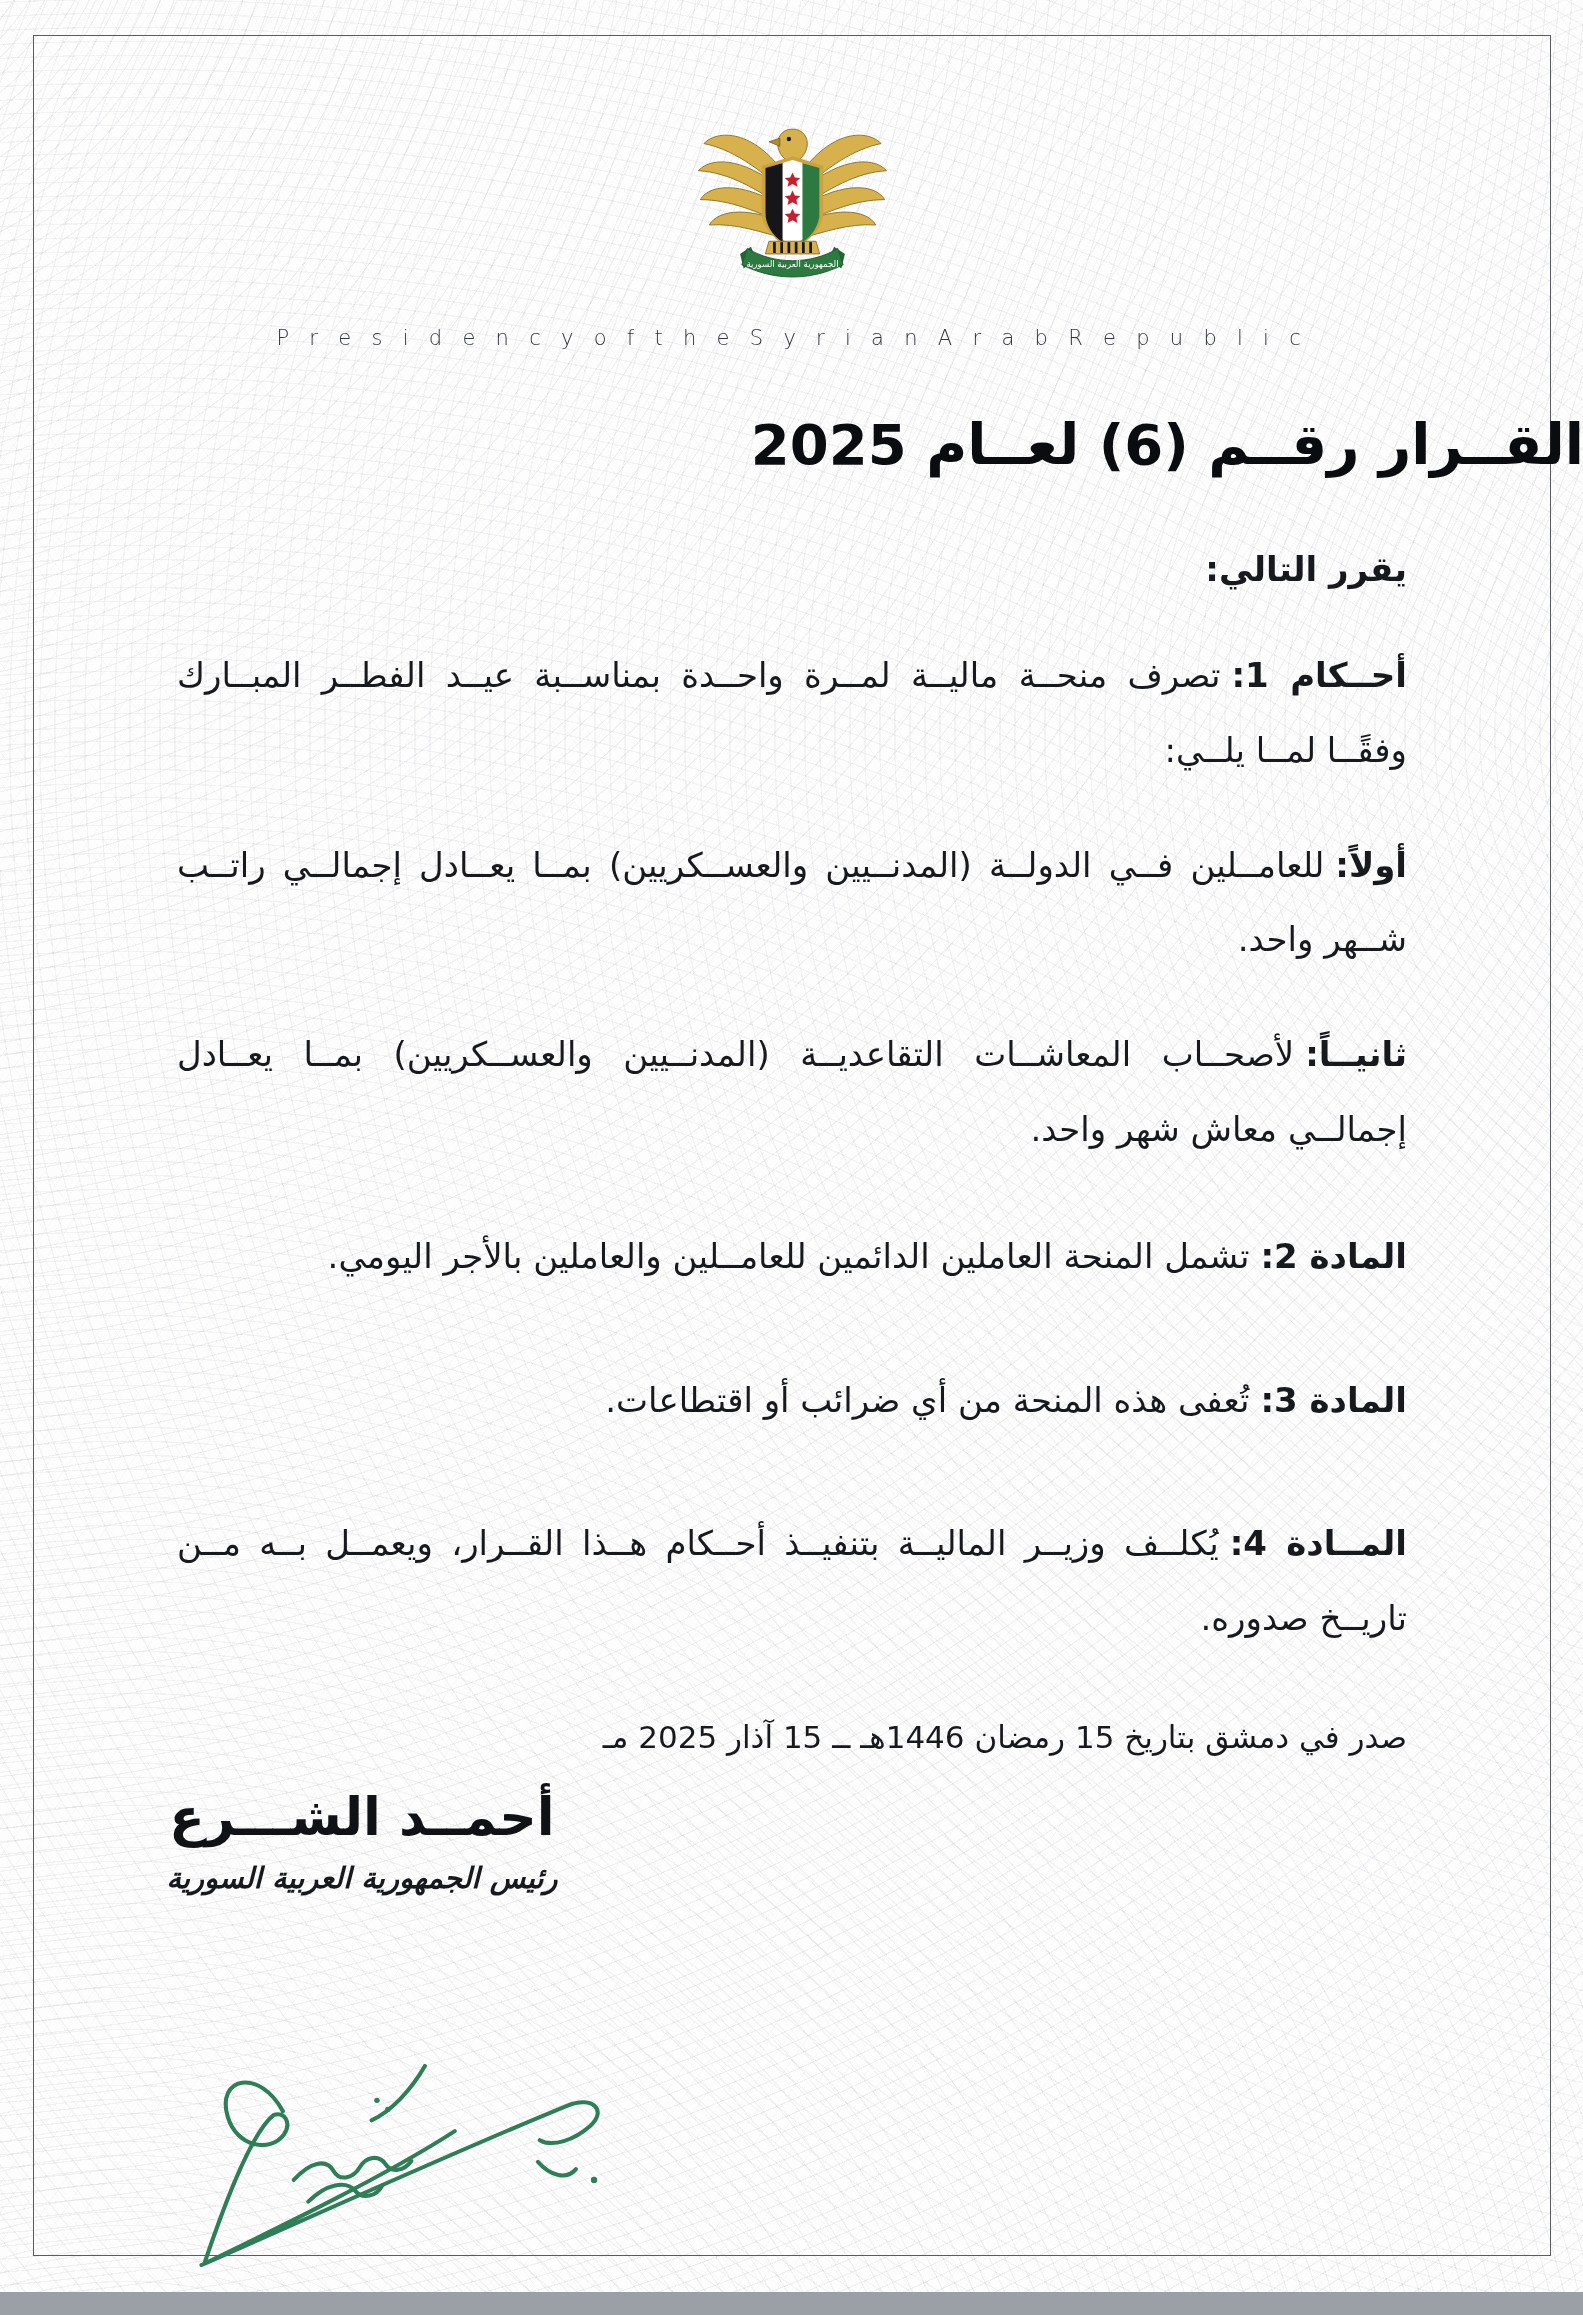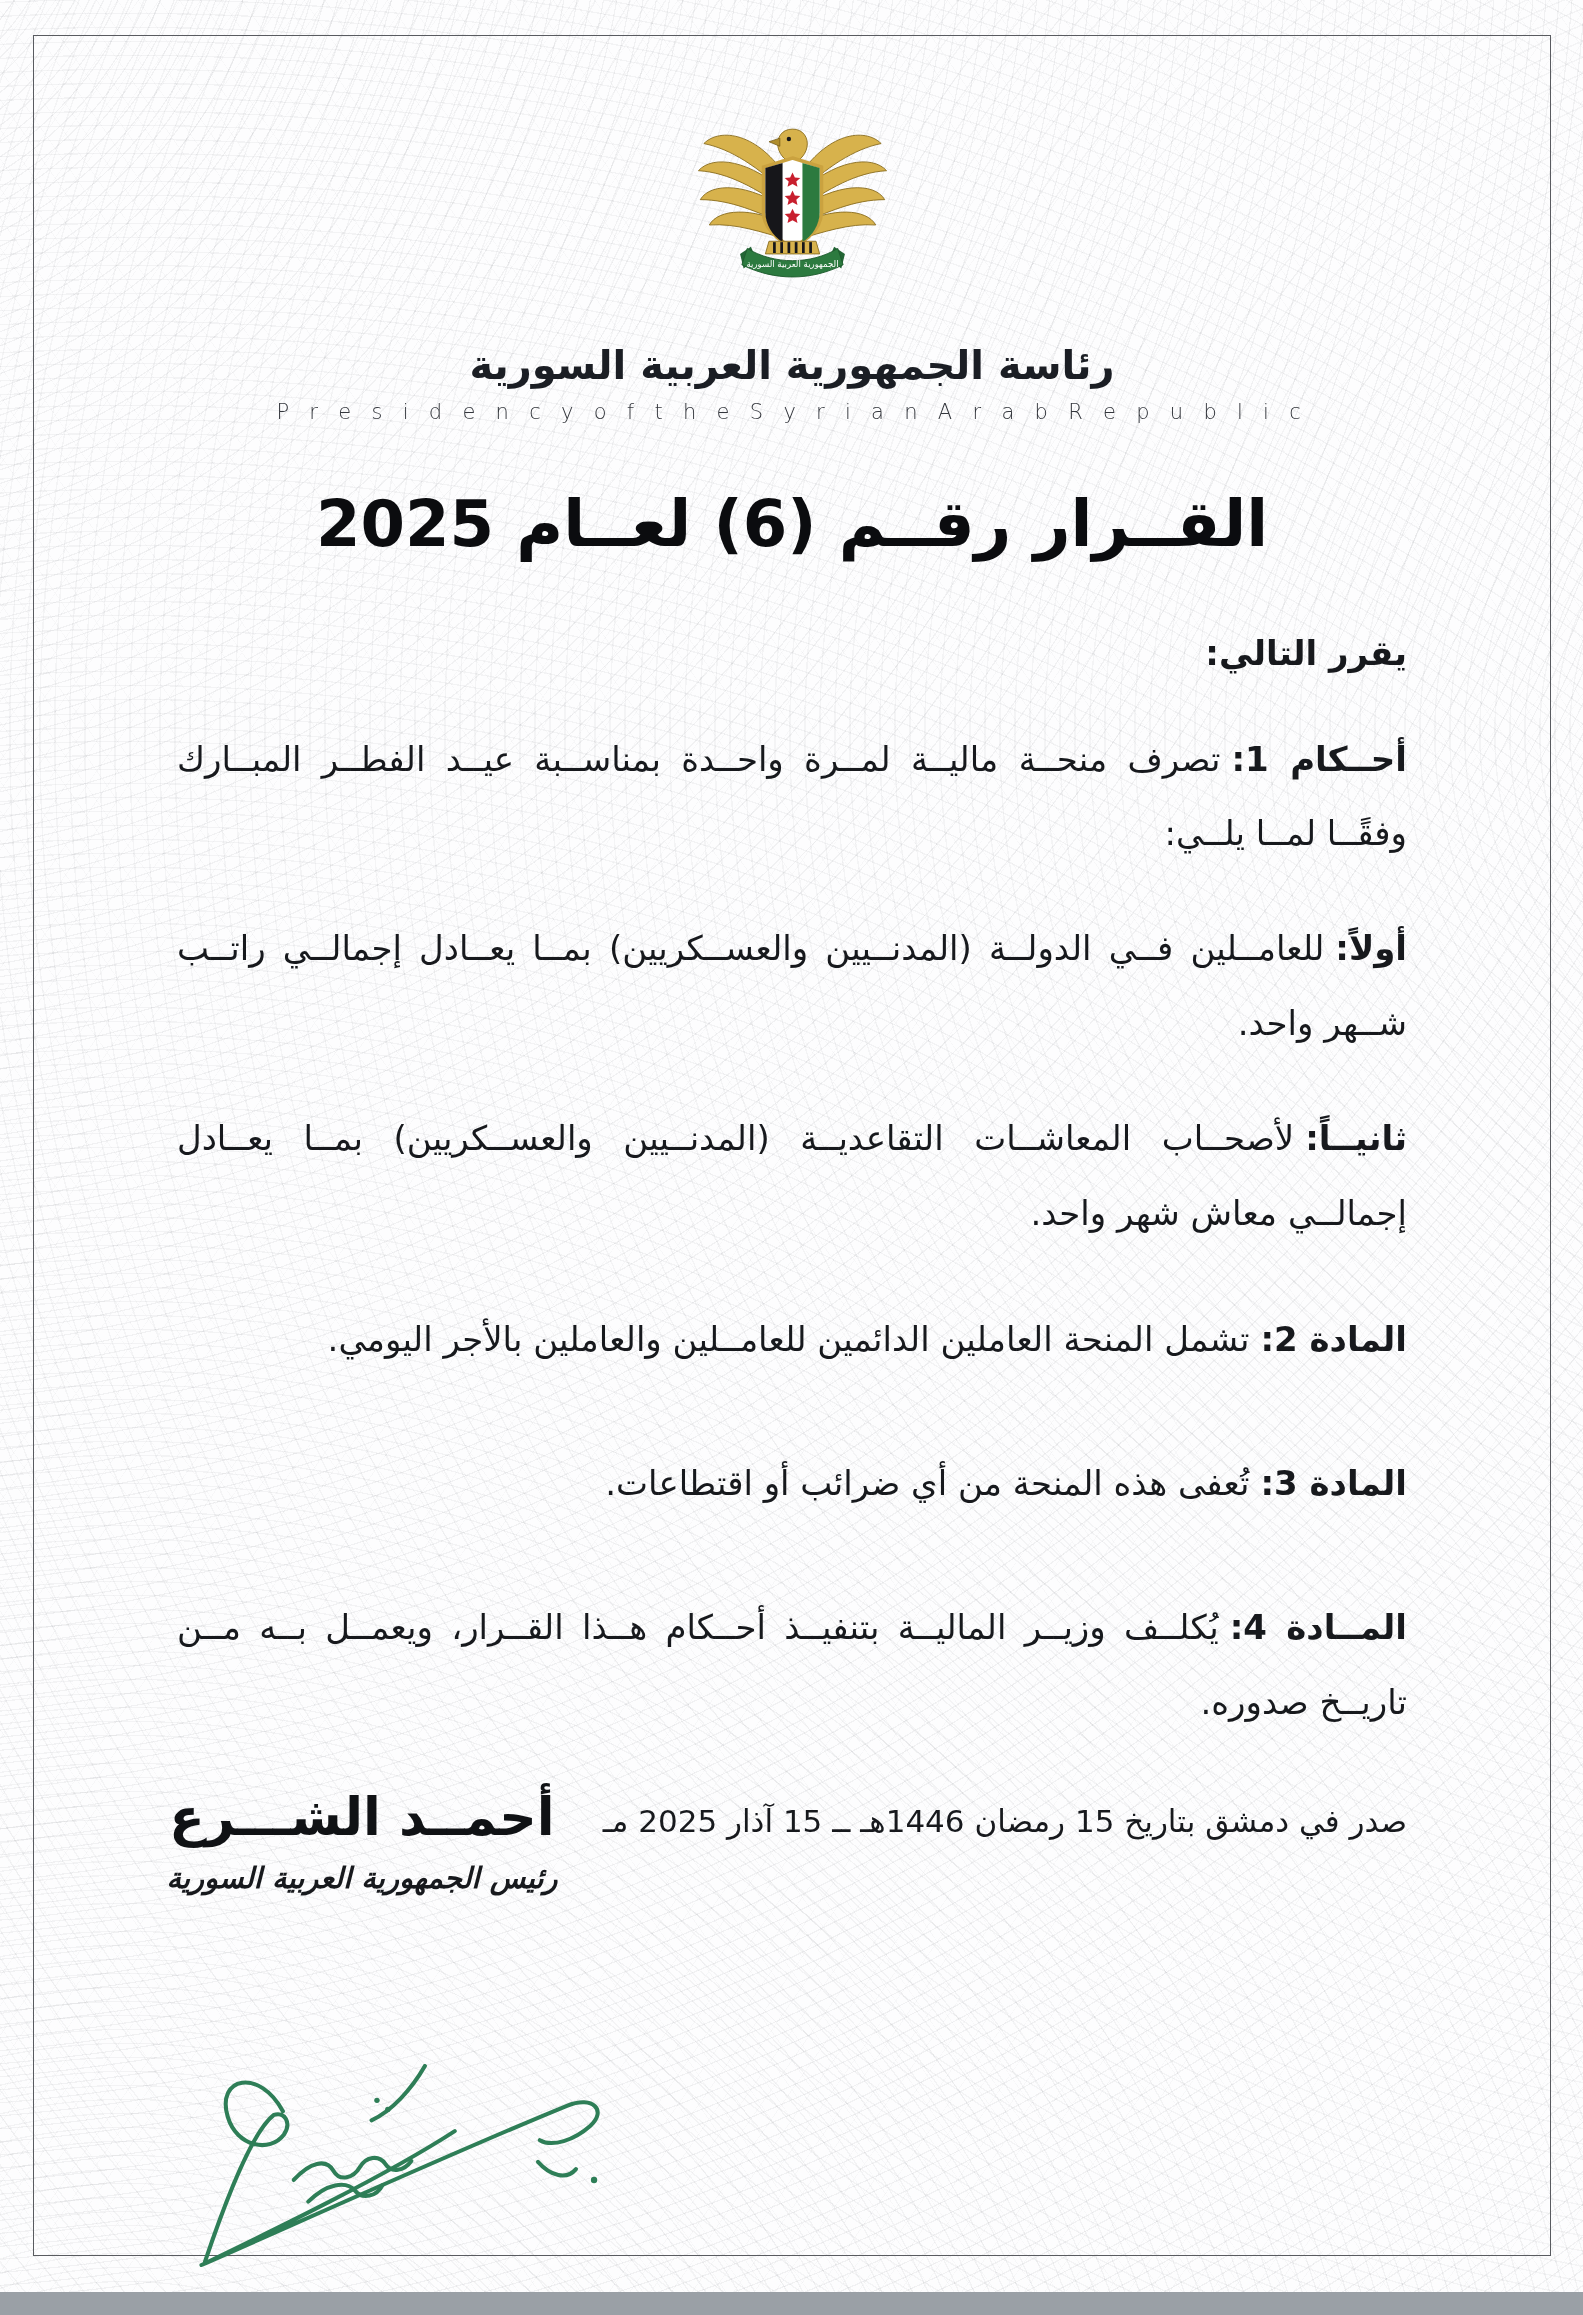--- a/index.html
+++ b/index.html
@@ -30,22 +30,22 @@
     direction:rtl;text-align:center;
     font-size:40px;font-weight:bold;color:#1b1e24;
     margin-top:23.5px;line-height:1.25;
   }
   .org-en{
     direction:ltr;text-align:center;
     font-size:21px;font-weight:300;color:#33363c;
     letter-spacing:6.8px;margin-top:9px;line-height:1.3;
   }
   .decree-title{
-    direction:rtl;text-align:center;
-    font-size:64px;font-weight:bold;color:#0b0c0f;
+    direction:rtl;
+    font-size:56px;font-weight:bold;color:#0b0c0f;
     margin-top:58px;line-height:1.25;
   }
   .body-col{
     direction:rtl;
     width:1230px;margin:0 auto;
     text-align:justify;text-align-last:right;
     font-size:34px;line-height:2.2;color:#17191d;
   }
   .body-col p{margin:0;}
   .p-intro{margin-top:87px !important;}
@@ -122,21 +122,20 @@
 
         <g>
           <path d="M52 146 L64 138 L70 152 L56 162 Z" fill="#236535"></path>
           <path d="M168 146 L156 138 L150 152 L164 162 Z" fill="#236535"></path>
           <path d="M60 140 C90 158 130 158 160 140 L166 158 C130 176 90 176 54 158 Z" fill="#2c7a3f" stroke="#1d5a2c" stroke-width="1"></path>
           <text x="110" y="160" text-anchor="middle" font-size="9.5" fill="#ffffff">الجمهورية العربية السورية</text>
         </g>
       </svg>
     </div>
 
-    <div class="org-ar">رئاسة الجمهورية العربية السورية</div>
     <div class="org-en">P r e s i d e n c y   o f   t h e   S y r i a n   A r a b   R e p u b l i c</div>
 
     <div class="decree-title">القــرار رقــم (6) لعــام 2025</div>
 
     <div class="body-col">
 
       <p class="p-decides">يقرر التالي:</p>
 
       <p class="p-a1">
         <span class="lbl">أحــكام 1:</span><span>تصرف منحــة ماليــة لمــرة واحــدة بمناســبة عيــد الفطــر المبــارك وفقًــا لمــا يلــي:</span>

